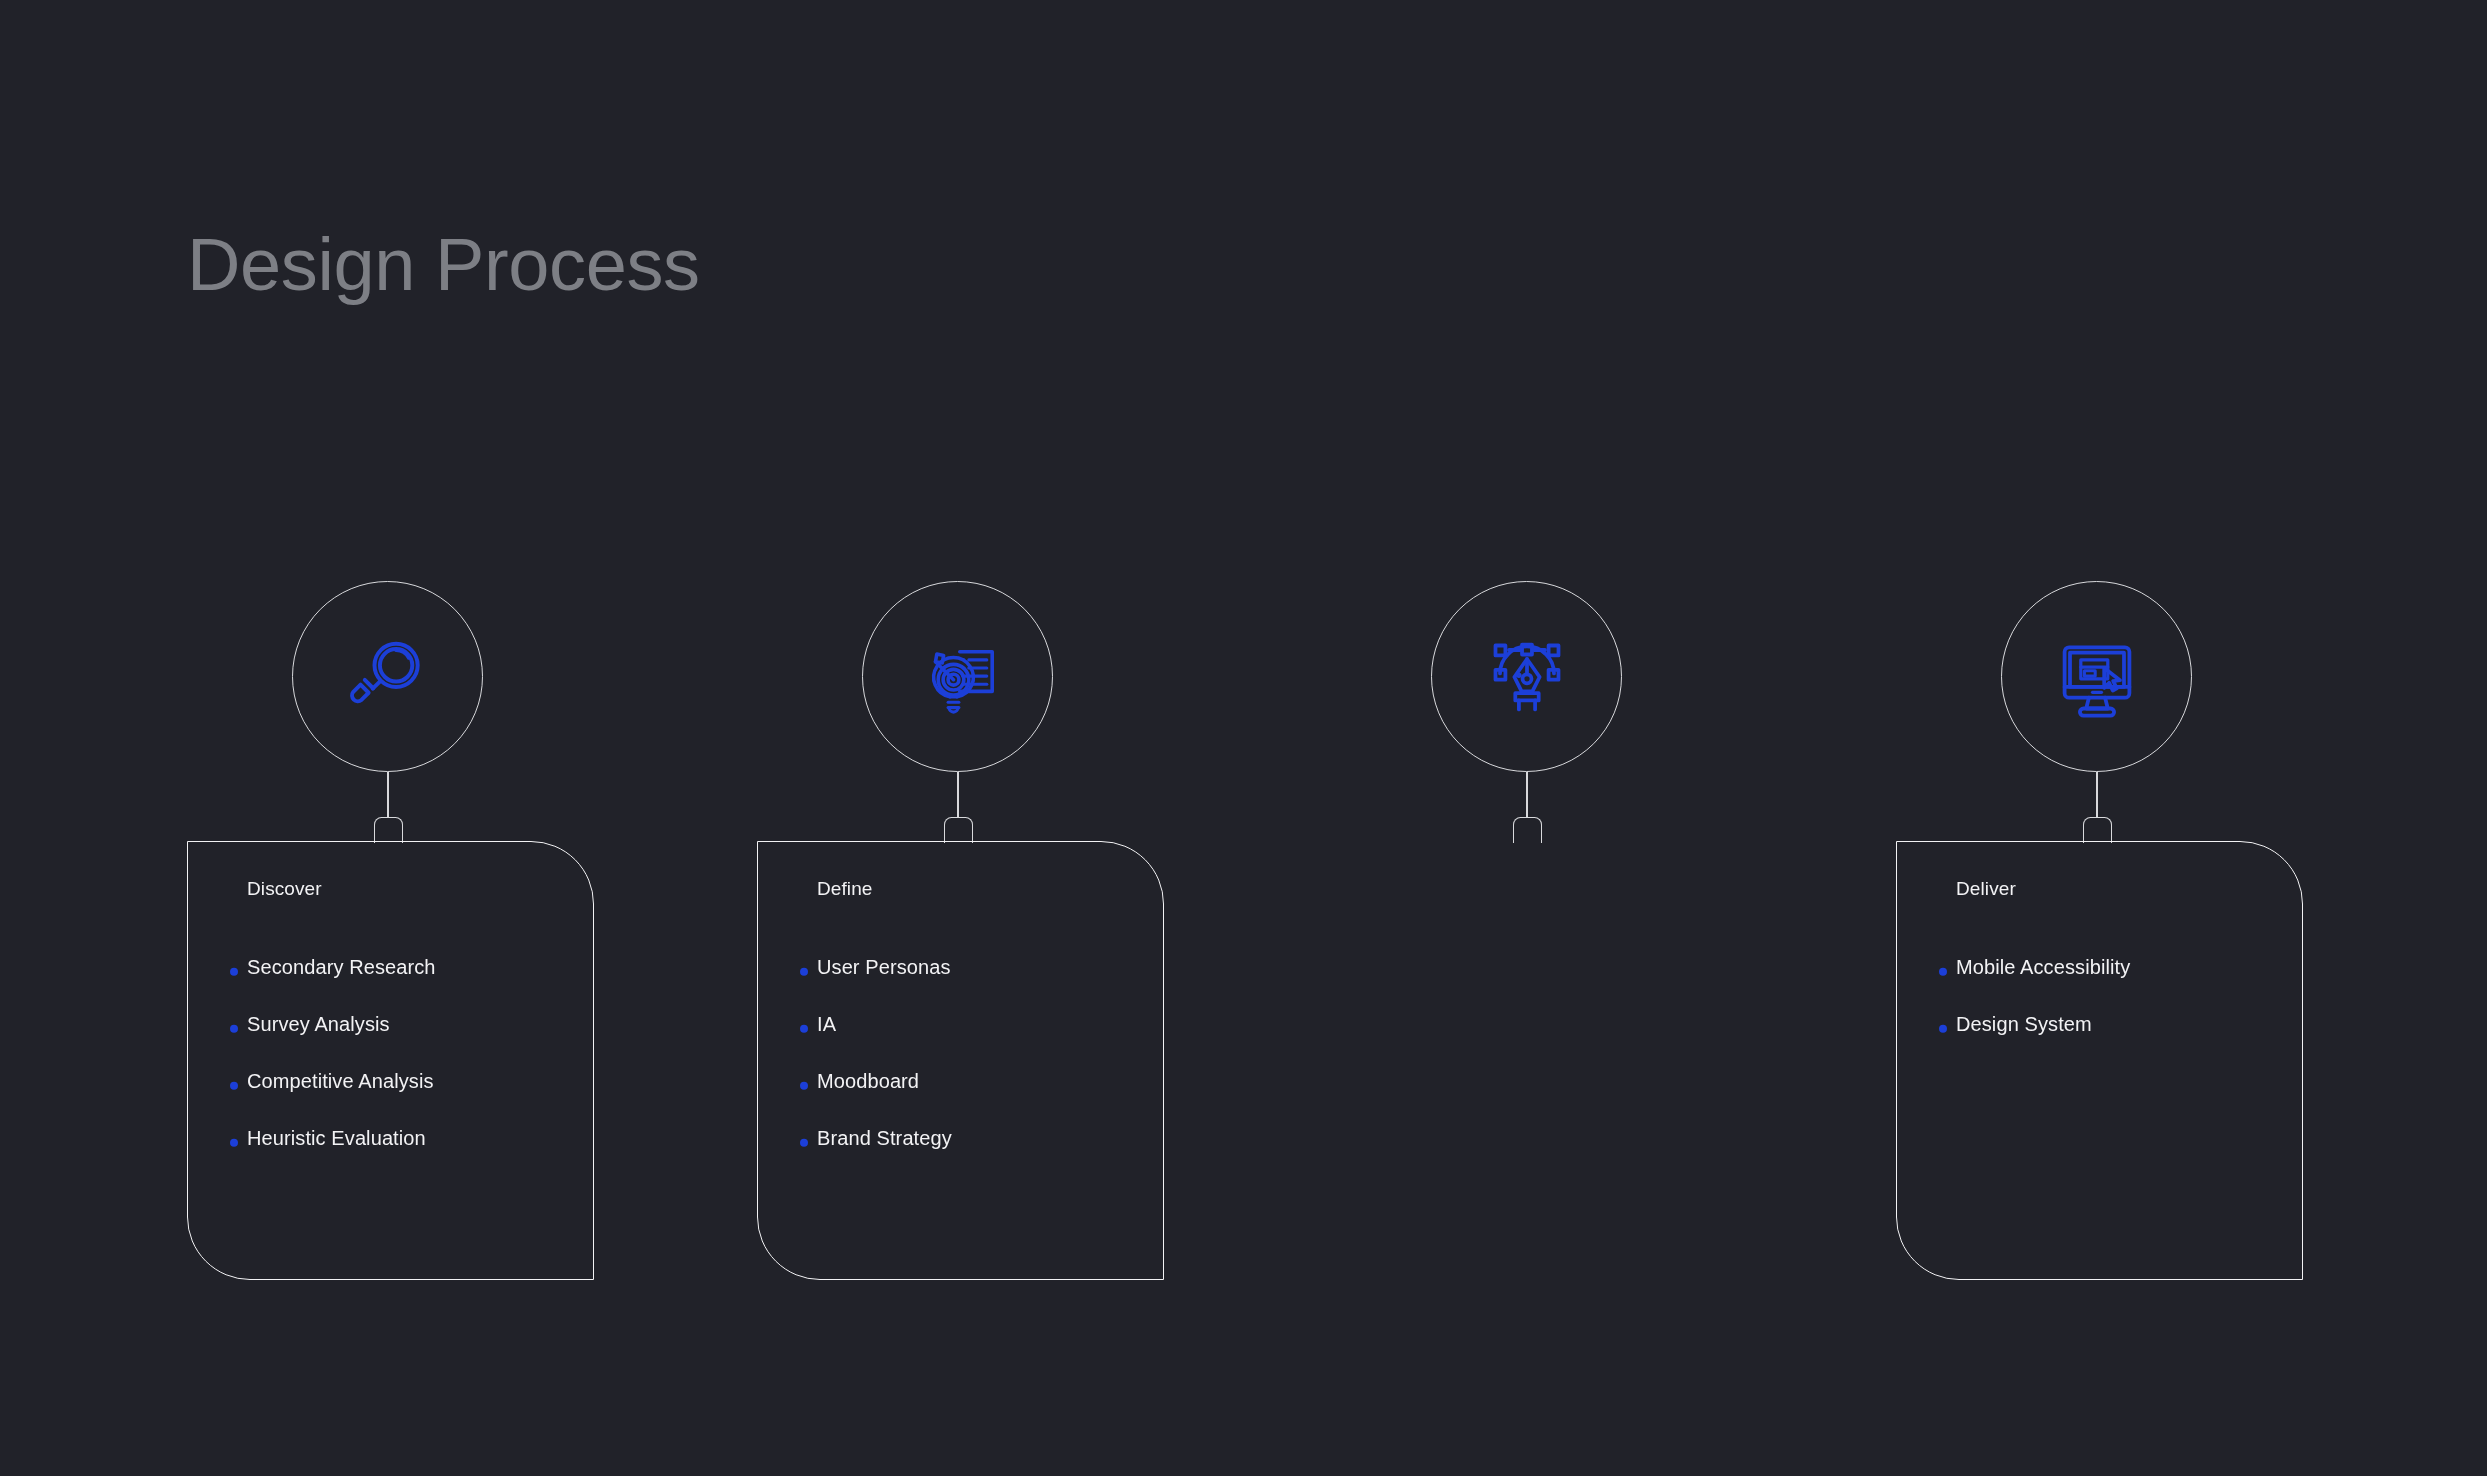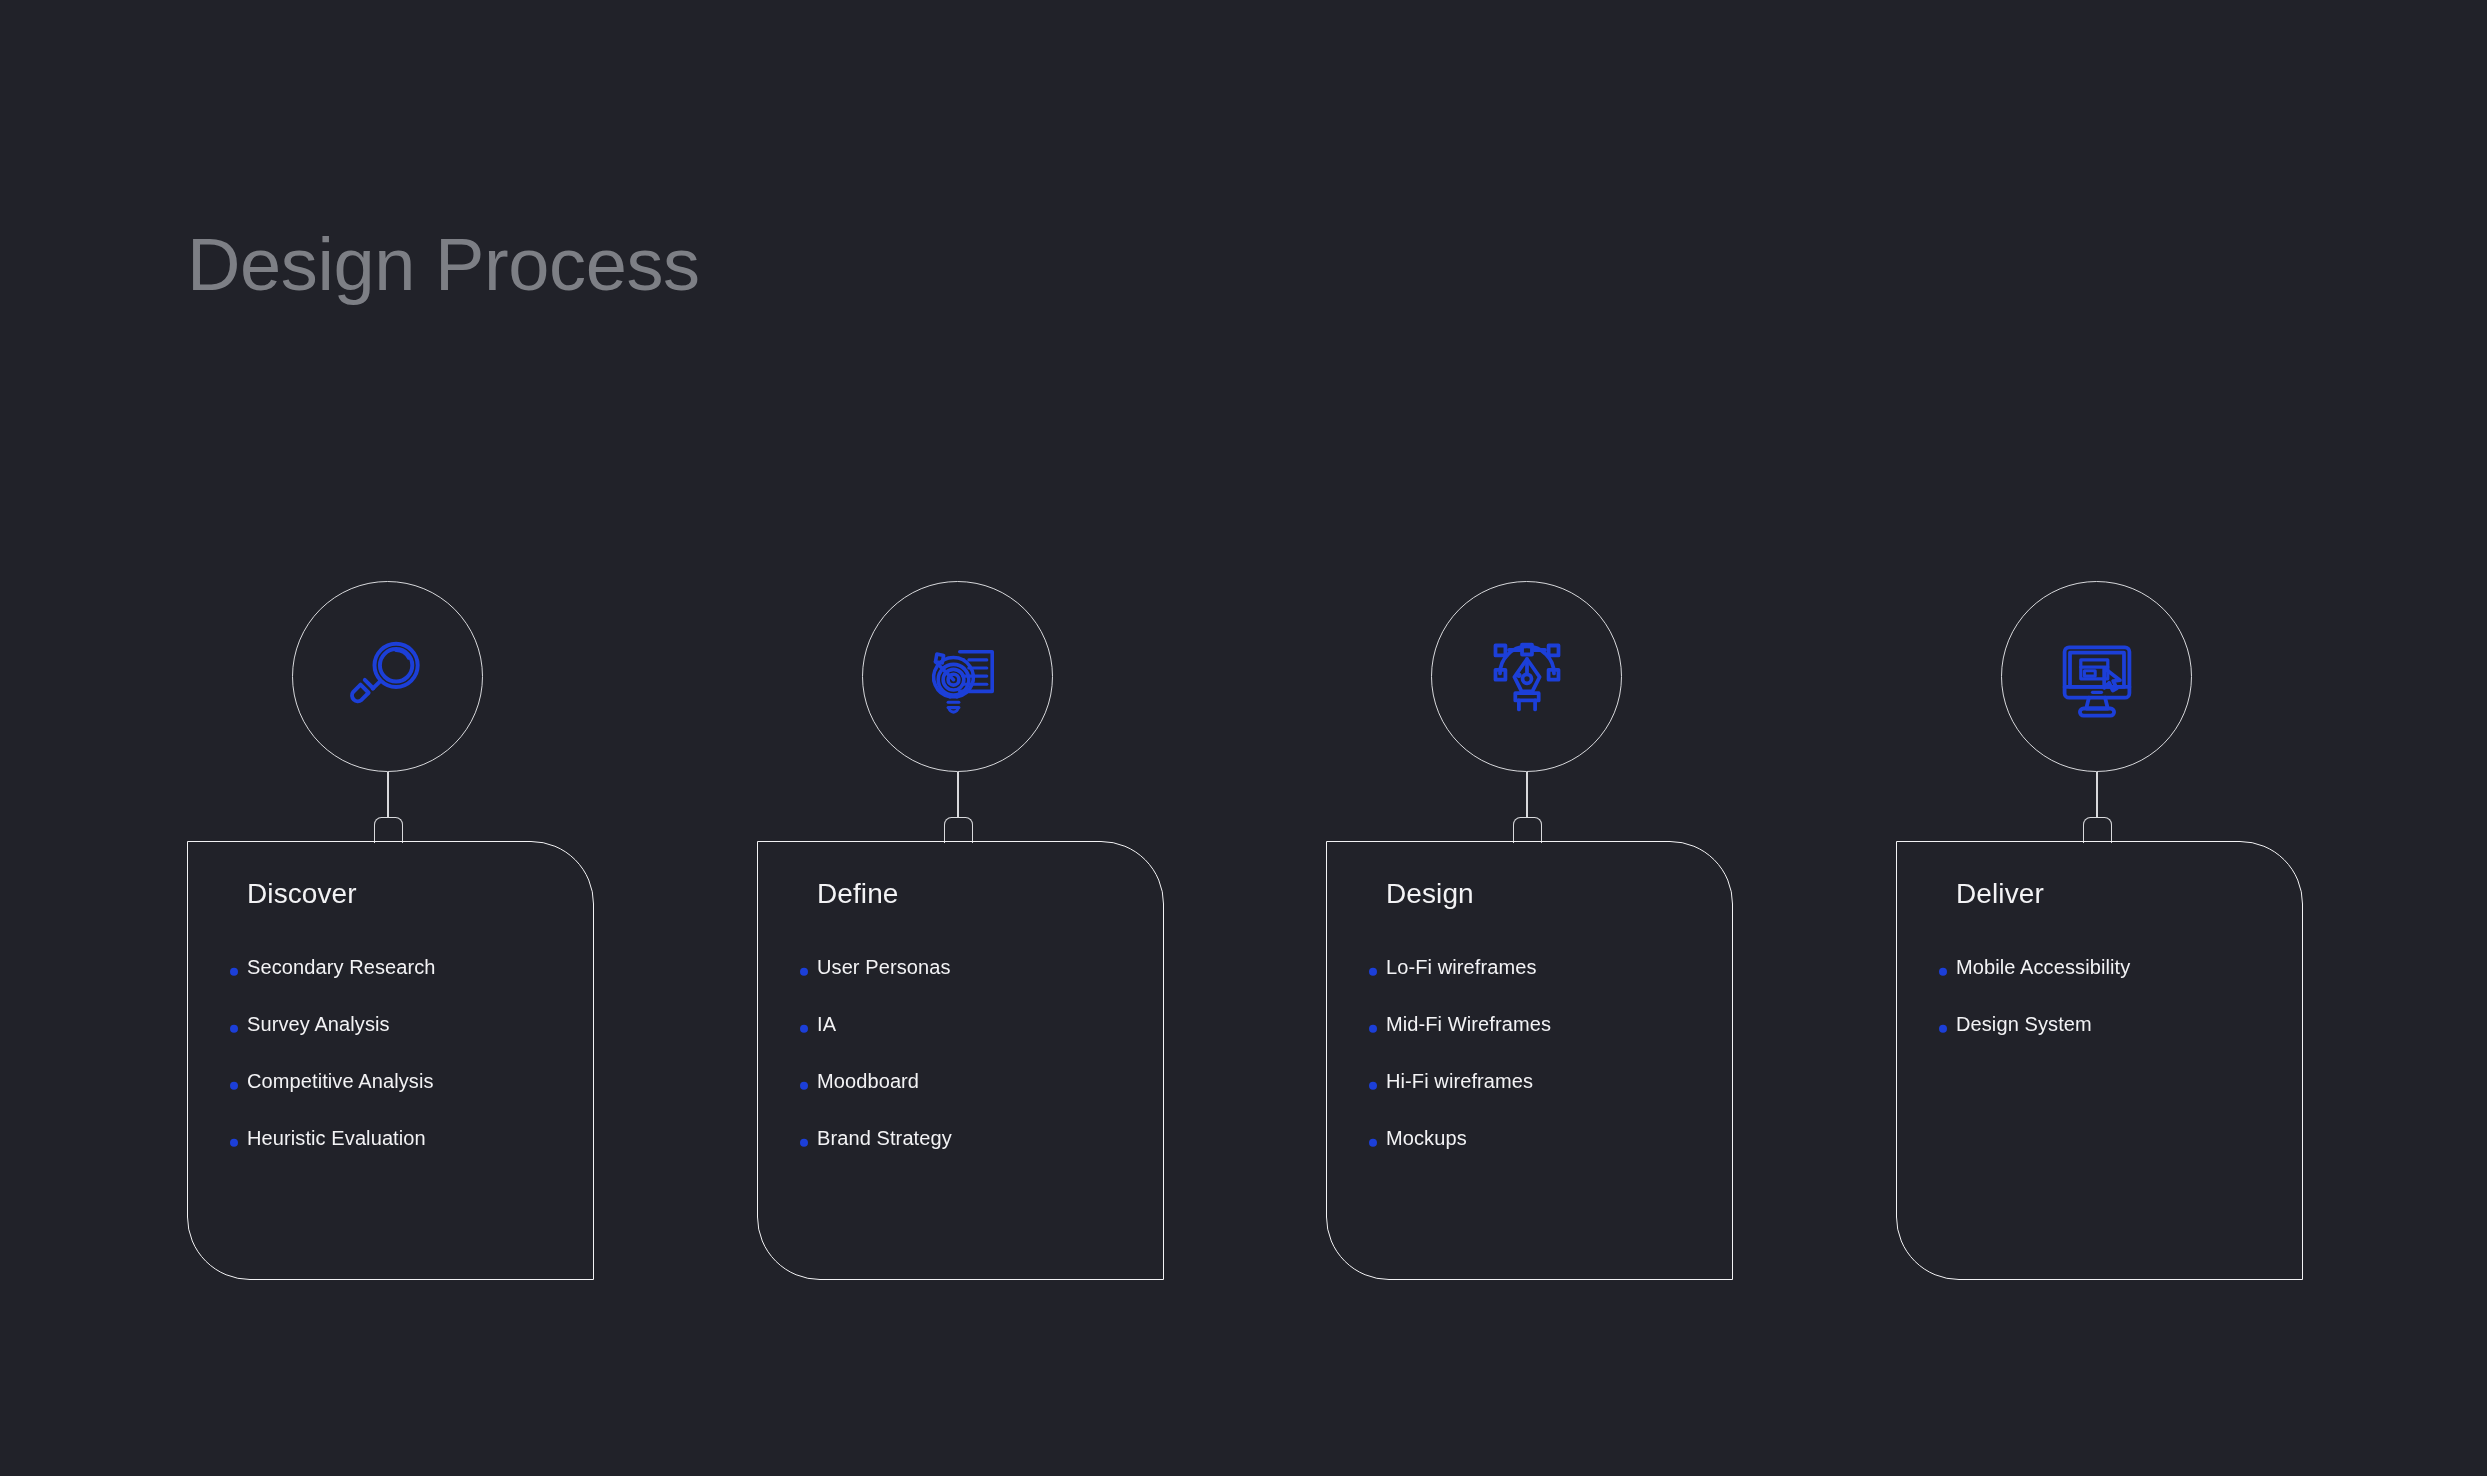--- a/index.html
+++ b/index.html
@@ -105,21 +105,21 @@
     height: 439px;
     border: 1.5px solid #f2f2f4;
     border-radius: 0 63px 0 63px;
     background: transparent;
   }
 
   .card-title {
     position: absolute;
     left: 59px;
     top: 36px;
-    font-size: 28px;
+    font-size: 19px;
     font-weight: 400;
     color: #f3f3f5;
     letter-spacing: 0.1px;
     white-space: nowrap;
   }
 
   .card-list {
     position: absolute;
     left: 0;
     top: 101px;
@@ -287,41 +287,20 @@
             <path d="M37 68 H63 V76 H37 Z"></path>
             <path d="M41 76 V86"></path>
             <path d="M59 76 V86"></path>
           </svg>
         </span>
       </div>
 
       <div class="connector-line"></div>
       <div class="connector-tab"></div>
 
-      <div class="card">
-        <div class="card-title">Design</div>
-        <ul class="card-list">
-          <li>
-            <span class="bullet-dot"></span>
-            <span class="item-label">Lo-Fi wireframes</span>
-          </li>
-          <li>
-            <span class="bullet-dot"></span>
-            <span class="item-label">Mid-Fi Wireframes</span>
-          </li>
-          <li>
-            <span class="bullet-dot"></span>
-            <span class="item-label">Hi-Fi wireframes</span>
-          </li>
-          <li>
-            <span class="bullet-dot"></span>
-            <span class="item-label">Mockups</span>
-          </li>
-        </ul>
-      </div>
     </div>
 
     <div class="stage stage-3">
 
       <div class="icon-circle">
         <span>
           <svg viewBox="0 0 100 100" fill="none" stroke="#1c3fd8" stroke-width="4.2" stroke-linecap="round" stroke-linejoin="round">
 
             <rect x="14" y="17" width="72" height="56" rx="5"></rect>
             <rect x="20" y="23" width="60" height="38"></rect>

